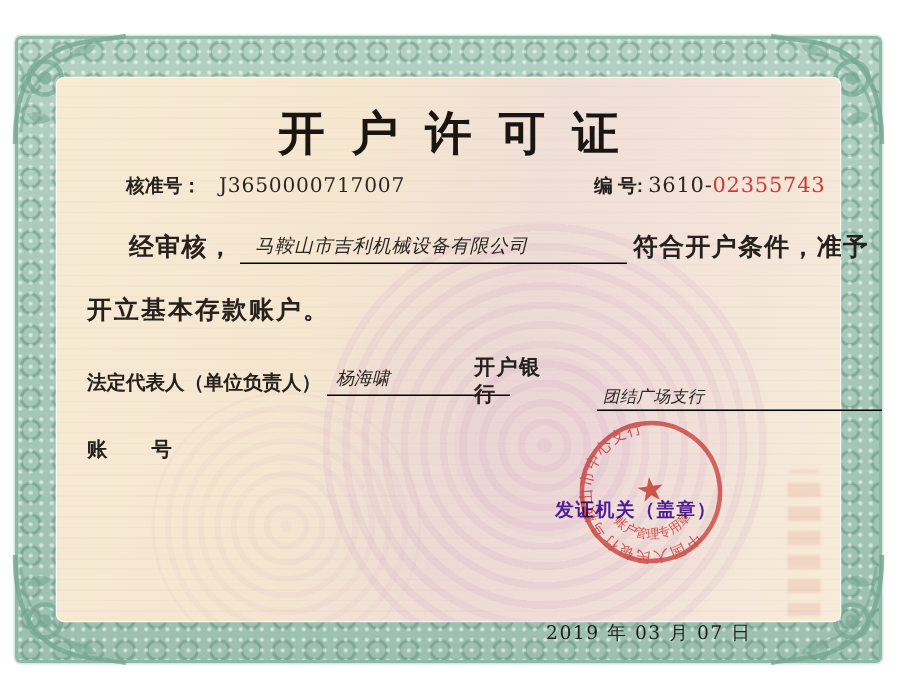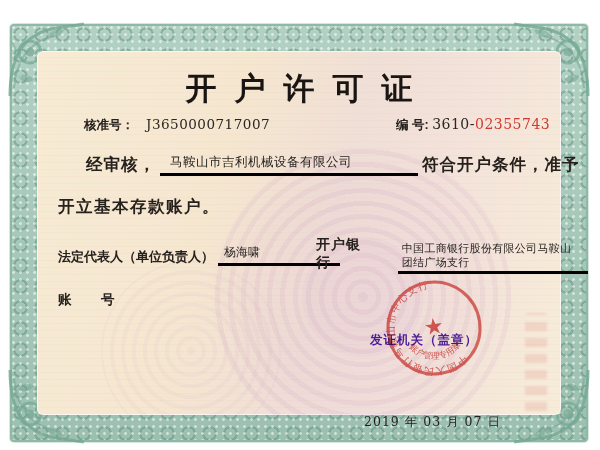--- a/index.html
+++ b/index.html
@@ -52,21 +52,21 @@
   }
   
   .layer{position:absolute;inset:0;color:#1f1c1a;padding-left:13px;}
   .title{
     position:absolute;left:0;right:0;top:44px;text-align:center;
     font-family:"DejaVu Serif", serif;font-weight:700;font-size:31px;
     letter-spacing:18px;text-indent:18px;color:#181512;
   }
   .lbl{font-weight:700;color:#26211d;}
   .val{font-family:"DejaVu Serif", serif;color:#2a2622;}
-  .u{border-bottom:3px solid #000000;}
+  .u{border-bottom:1px solid #000000;font-style:italic;}
   .row-approval{position:absolute;left:52px;top:92px;font-size:12.5px;margin-left:22px;}
   .row-approval .val{font-size:13.5px;letter-spacing:.5px;margin-left:12px;}
   .row-serial{position:absolute;left:386px;top:92px;font-size:12.5px;}
   .row-serial .val{font-size:14px;letter-spacing:.5px;}
   .serial-red{color:#cf3a30;}
   .row-review{position:absolute;left:76px;top:130px;font-size:16.5px;display:flex;align-items:flex-end;justify-content:space-between;}
   .row-review .lbl{letter-spacing:1px;}
   .company{
     display:inline-block;width:242px;text-align:left;padding:0 6px 2px 10px;
     font-size:12.5px;letter-spacing:.5px;vertical-align:bottom;margin:0 4px;
@@ -172,21 +172,21 @@
     <div class="row-review2 lbl">开立基本存款账户。</div>
 
     <div class="row-legal">
       <span class="lbl">法定代表人（单位负责人）</span>
         <span class="val u legal-name">杨海啸</span>
     </div>
 
     <div class="row-bank">
       <span class="lbl">开户银行</span>
       <span class="val u bank-val">
-        <span>中国工商银行股份有限公司马鞍山</span><br>
+        <br>
         <span>团结广场支行</span>
       </span>
     </div>
 
     <div class="row-account">
       <span class="lbl">账　号</span>
     </div>
 
     <div class="row-issuer lbl">发证机关（盖章）</div>
     <div class="row-date val">2019 年 03 月 07 日</div>

